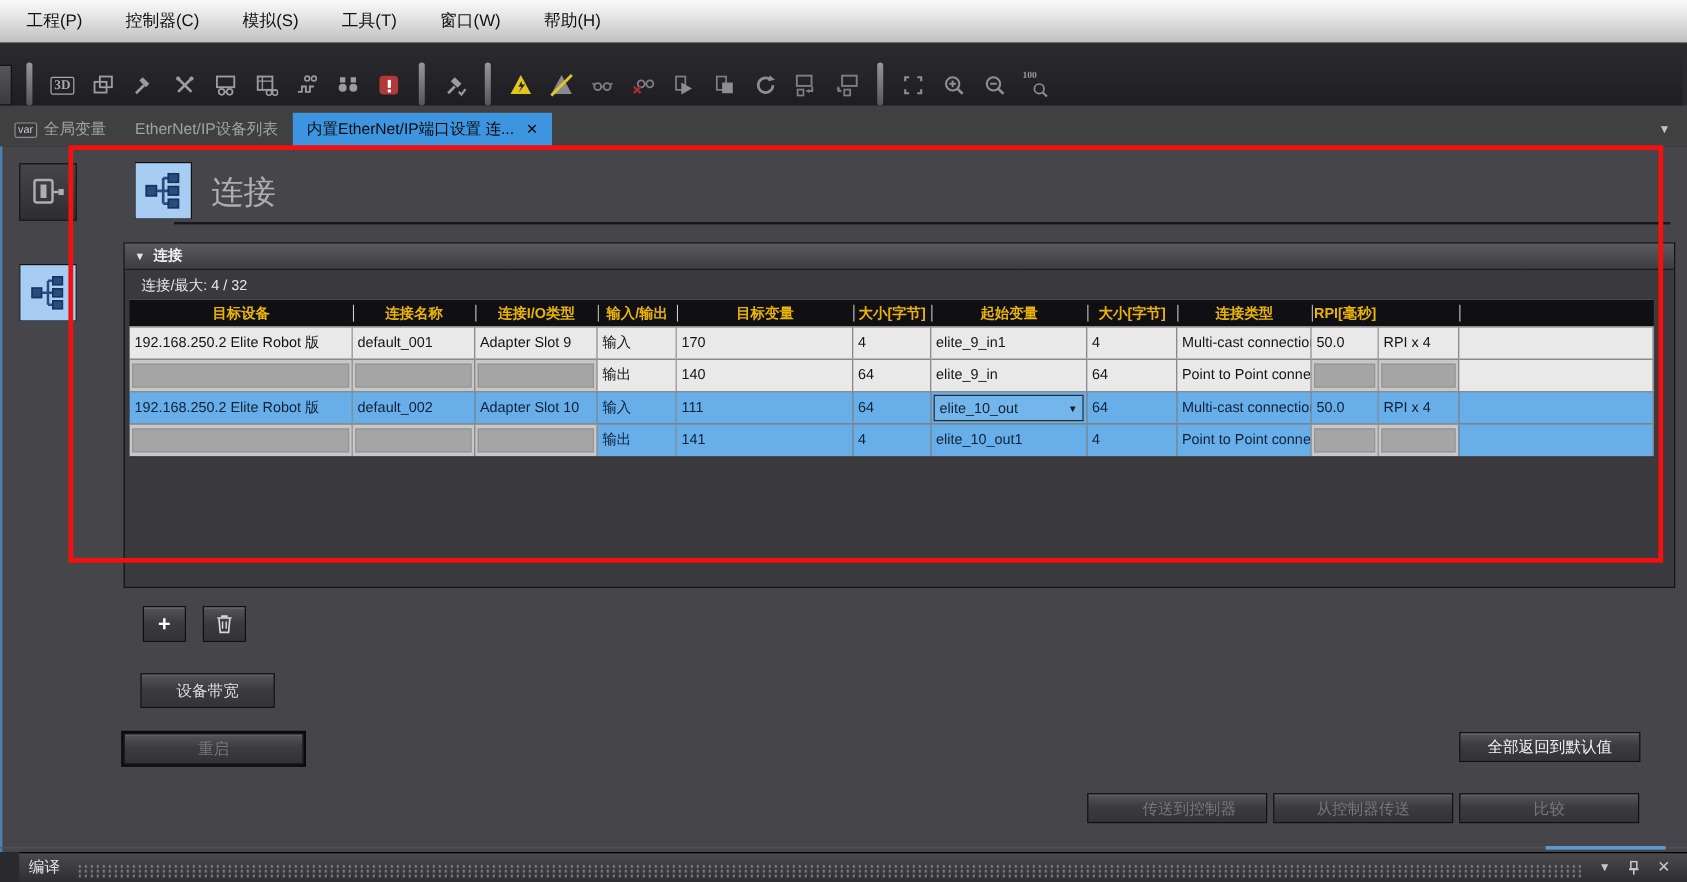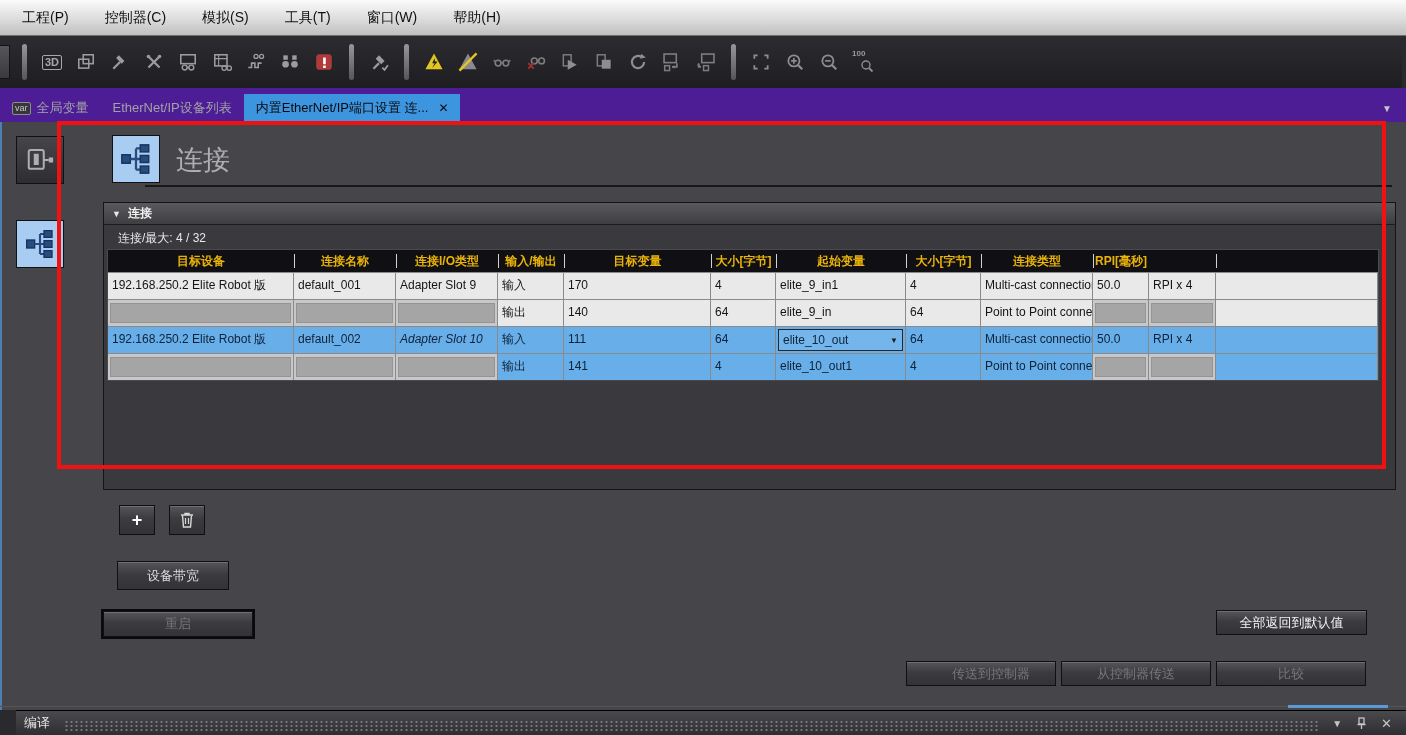--- a/index.html
+++ b/index.html
@@ -8,35 +8,35 @@
   .screen { position:relative; width:1406px; height:735px; background:#2a2a2e; overflow:hidden; }
 
   
   .menubar { position:absolute; top:0; left:0; right:0; height:36px;
     background:linear-gradient(#fbfbfb,#dcdcdc 55%,#c0c0c0);
     border-bottom:1px solid #6e6e6e; display:flex; align-items:center; padding-left:22px; gap:36px; }
   .menu-item { font-size:14px; color:#111; white-space:nowrap; cursor:default; }
 
   
   .toolbar { position:absolute; top:36px; left:0; right:4px; height:52px;
-    background:linear-gradient(#2c2c30,#1e1e22); display:flex; align-items:center; }
+    background:linear-gradient(#2c2c30,#1e1e22); display:flex; align-items:flex-end;font-family:Liberation Serif, serif; }
   .tool-edge { width:10px; height:34px; background:linear-gradient(#55555a,#3a3a3e);
     border:1px solid #141414; border-left:none; margin-right:4px; }
   .tool-sep { width:5px; height:36px; border-radius:3px;
     background:linear-gradient(180deg,#98989c,#55555a); margin:0 8px; flex:0 0 auto; }
   .tool-btn { width:34px; height:34px; display:flex; align-items:center; justify-content:center; flex:0 0 auto; }
   .tool-btn svg { display:block; }
   .icon3d { font-size:11px; font-weight:bold; color:#a8a8a8; border:1px solid #a8a8a8;
     padding:0 2px; border-radius:2px; line-height:13px; }
   .zoom100 { position:relative; width:22px; height:22px; }
   .zoom100 .z1lbl { position:absolute; top:-2px; left:0; font-size:8px; color:#9a9a9a; font-weight:bold; }
   .zoom100 svg { position:absolute; bottom:0; right:0; }
 
   
-  .tabbar { position:absolute; top:88px; left:0; right:0; height:34px; background:#4c1d95;
+  .tabbar { position:absolute; top:88px; left:0; right:0; height:34px; background:#404040;
     display:flex; align-items:flex-end; }
   .tab { height:28px; display:flex; align-items:center; padding:0 12px; font-size:13px;
     color:#a2a2a6; white-space:nowrap; cursor:default; }
   .tab.active { background:#3d95e0; color:#0a0a0a; }
   .var-badge { font-size:9px; color:#c9c9c9; border:1px solid #8d8d8d; background:#37373b;
     border-radius:2px; padding:0 2px; margin-right:6px; line-height:11px; }
   .tab-close { margin-left:10px; font-size:12px; font-weight:bold; color:#0a0a0a; }
   .tab-dd { position:absolute; right:14px; bottom:8px; font-size:10px; color:#c4c4c4; }
 
   
@@ -388,21 +388,21 @@
               <div class="td s-n" style="width: 130px;">elite_9_in</div>
               <div class="td s-n" style="width: 75px;">64</div>
               <div class="td s-n" style="width: 112px;">Point to Point connection</div>
               <div class="td s-g" style="width: 56px;"></div>
               <div class="td s-g" style="width: 67px;"></div>
               <div class="td s-n" style="width: 162px;"></div>
             </div>
             <div class="tr">
               <div class="td s-b" style="width: 186px;">192.168.250.2 Elite Robot 版</div>
               <div class="td s-b" style="width: 102px;">default_002</div>
-              <div class="td s-b" style="width: 102px; font-style: italic;">Adapter Slot 10</div>
+              <div class="td s-b" style="width: 102px;">Adapter Slot 10</div>
               <div class="td s-b" style="width: 66px;">输入</div>
               <div class="td s-b" style="width: 147px;">111</div>
               <div class="td s-b" style="width: 65px;">64</div>
               <div class="td s-bd" style="width: 130px;">
                 <div class="ddbox">
                   <span>elite_10_out</span>
                   <span class="dda">▼</span>
                 </div>
               </div>
               <div class="td s-b" style="width: 75px;">64</div>

